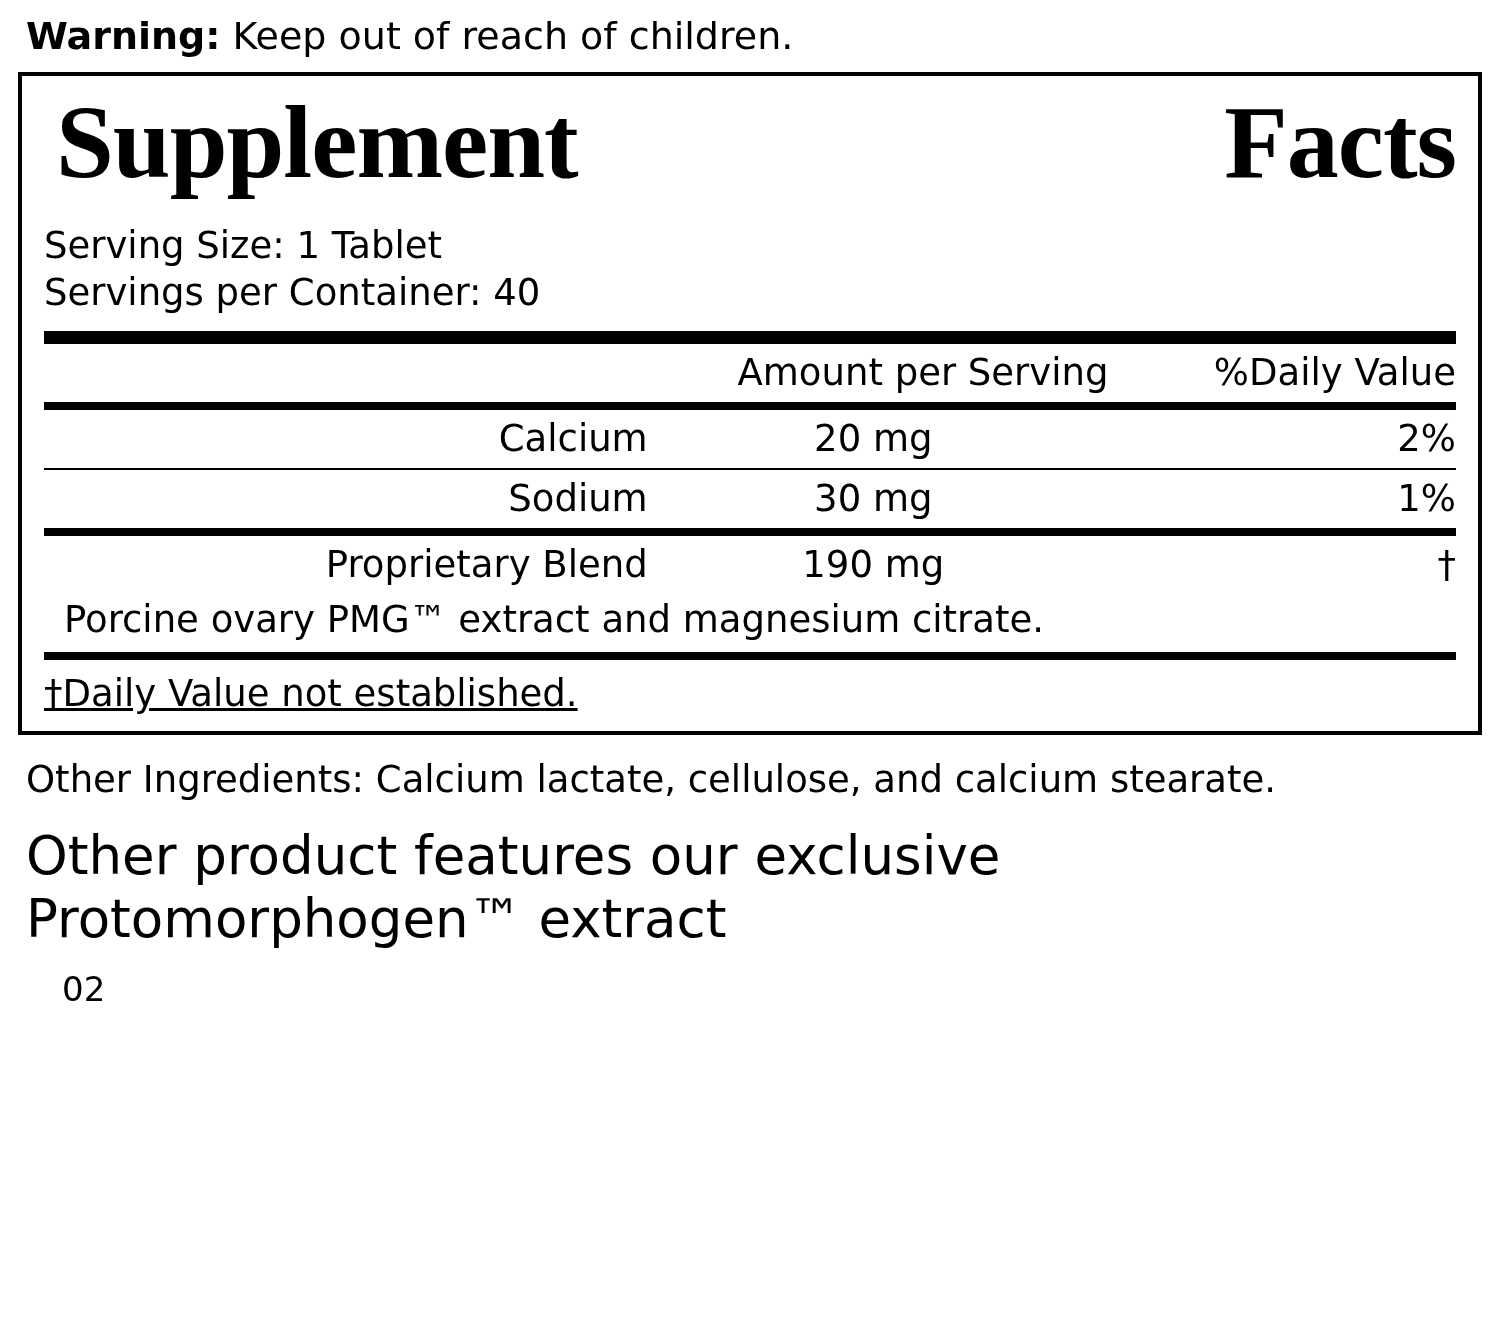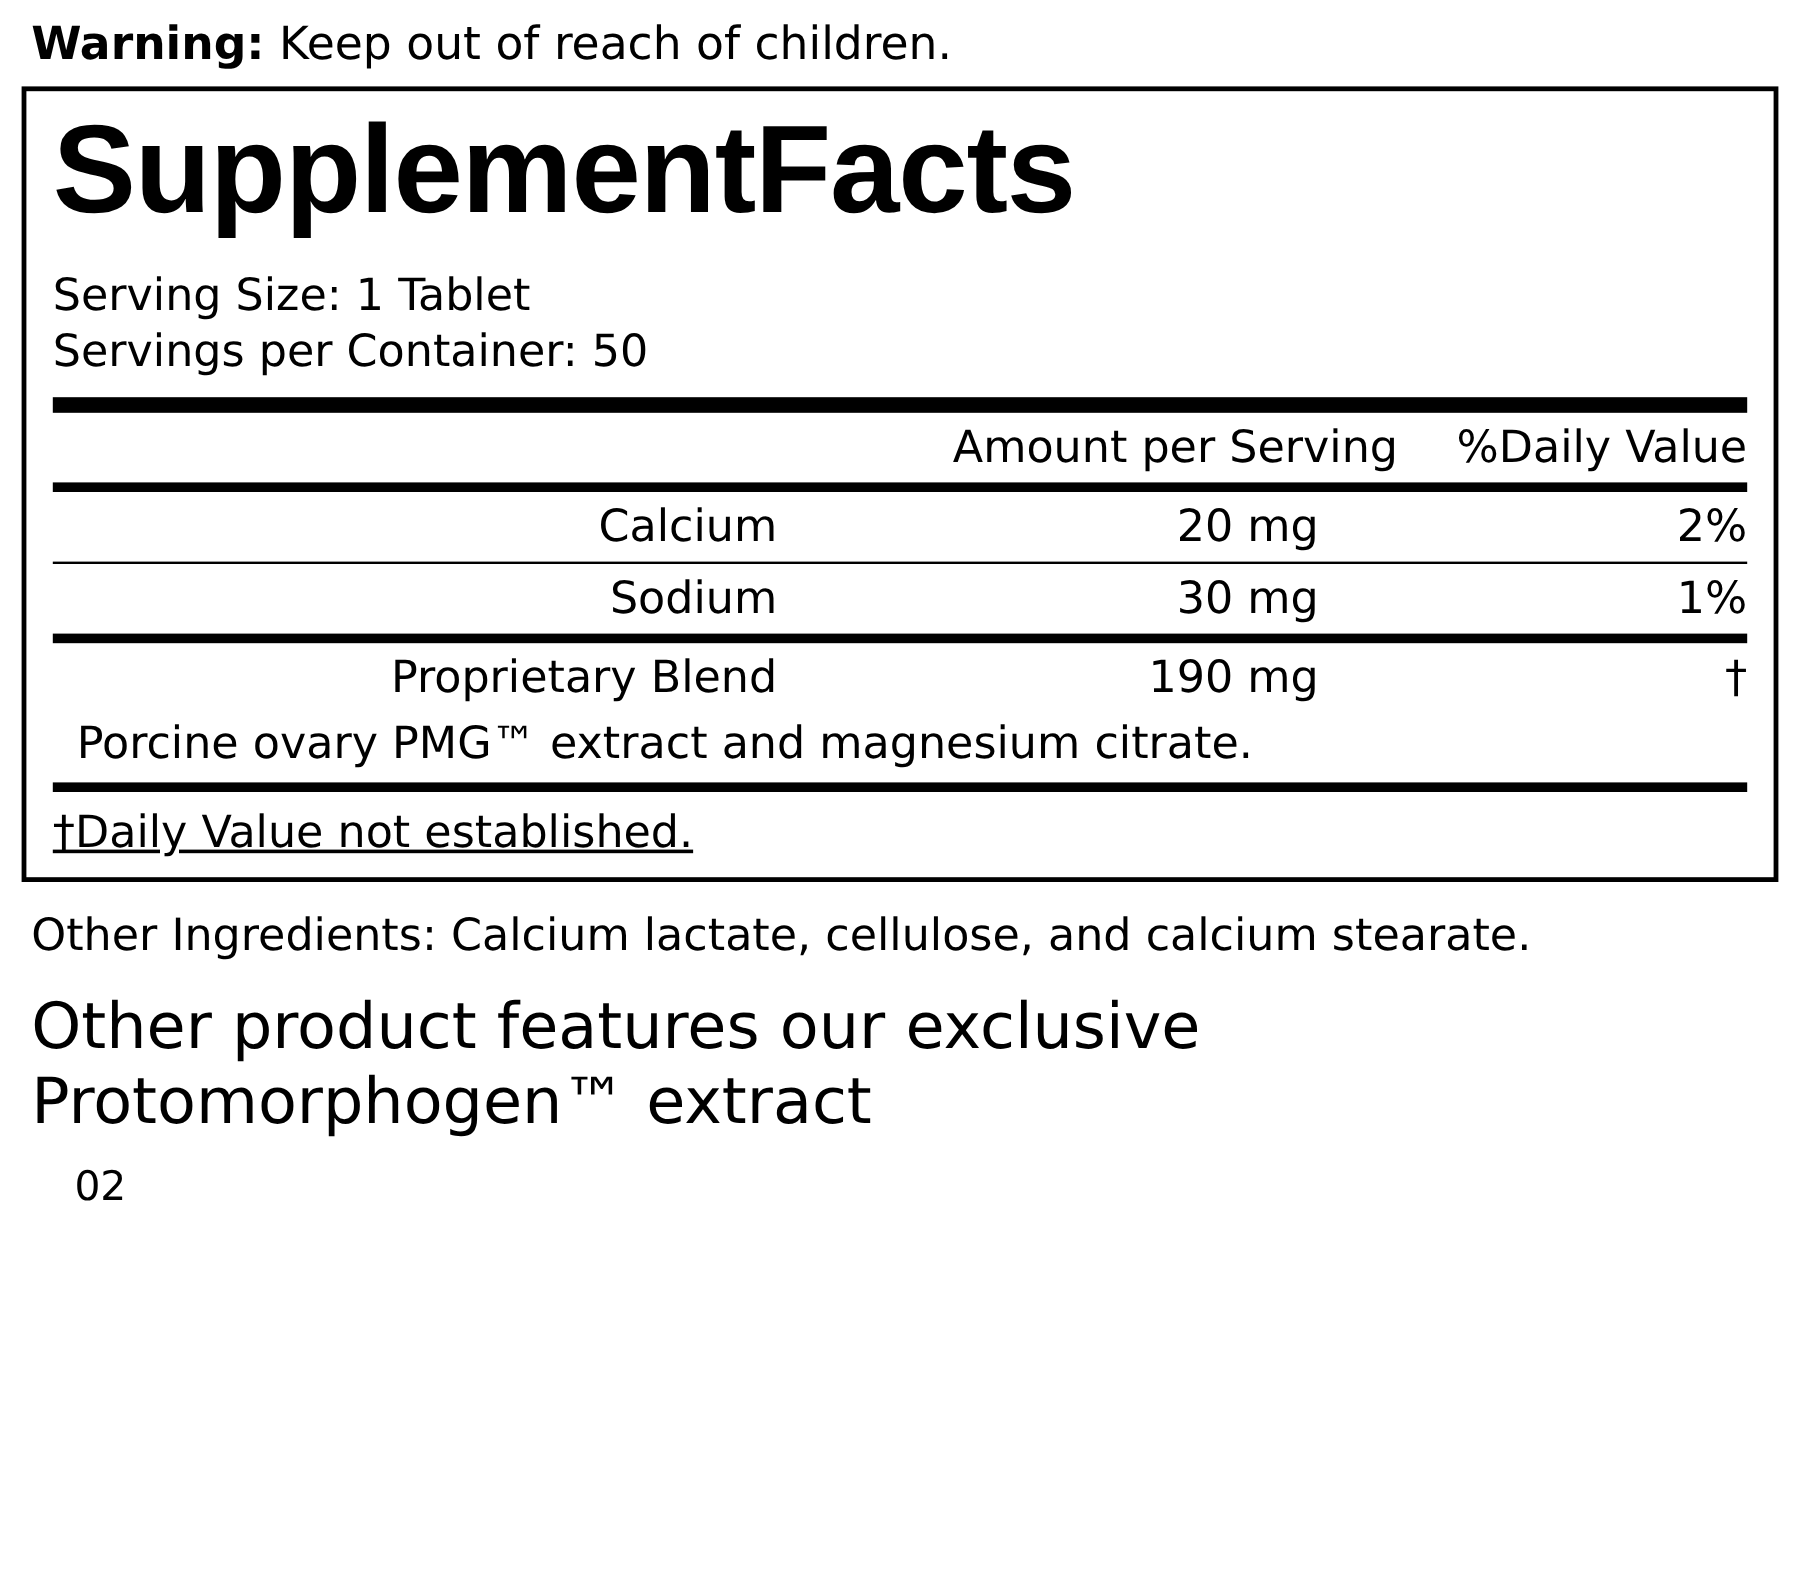--- a/index.html
+++ b/index.html
@@ -36,27 +36,29 @@
 
   
   .panel {
     border: 4px solid #000;
     box-sizing: border-box;
     padding: 8px 16px 10px 16px;
     margin: 0 0 0 0;
   }
 
   .sf-title {
-    font-family: Liberation Sans, sans-serif;
+    font-family: Liberation Serif, serif;
     font-weight: bold;
     font-size: 104px;
     line-height: 1.08;
     letter-spacing: -1px;
     display: flex;
+    justify-content: space-between;
     padding: 2px 6px 4px 6px;
+    margin-left: 12px;
   }
 
   .serving-lines {
     font-size: 37px;
     line-height: 1.28;
     padding: 6px 6px 0 6px;
     margin-top: 14px;
   }
 
   .rule-thick {
@@ -76,21 +78,21 @@
     width: 100%;
     border-collapse: collapse;
     font-size: 37px;
     table-layout: fixed;
   }
   table.sf td {
     padding: 7px 0 8px 0;
     vertical-align: bottom;
   }
   .col-name { width: 46%; text-align: right; padding-left: 6px !important; }
-  .col-amt  { width: 35%; text-align: right; padding-right: 108px !important; }
+  .col-amt  { width: 35%; text-align: center; padding-right: 108px !important; }
   .col-dv   { width: 19%; text-align: right; padding-right: 6px !important; }
 
   .hdr td {
     font-weight: normal;
     padding: 10px 0 12px 0;
   }
   .hdr .col-amt { padding-right: 28px !important; }
 
   .blend-desc {
     font-size: 37px;
@@ -133,21 +135,21 @@
 
   <div class="panel">
 
     <div class="sf-title">
       <span>Supplement</span>
       <span>Facts</span>
     </div>
 
     <div class="serving-lines">
       <div>Serving Size: 1 Tablet</div>
-      <div>Servings per Container: 50</div>
+      <div>Servings per Container: 40</div>
     </div>
 
     <div class="rule-thick"></div>
 
     <table class="sf">
       <tbody>
           <tr class="hdr">
         <td class="col-name"></td>
         <td class="col-amt">Amount per Serving</td>
         <td class="col-dv">%Daily Value</td>

